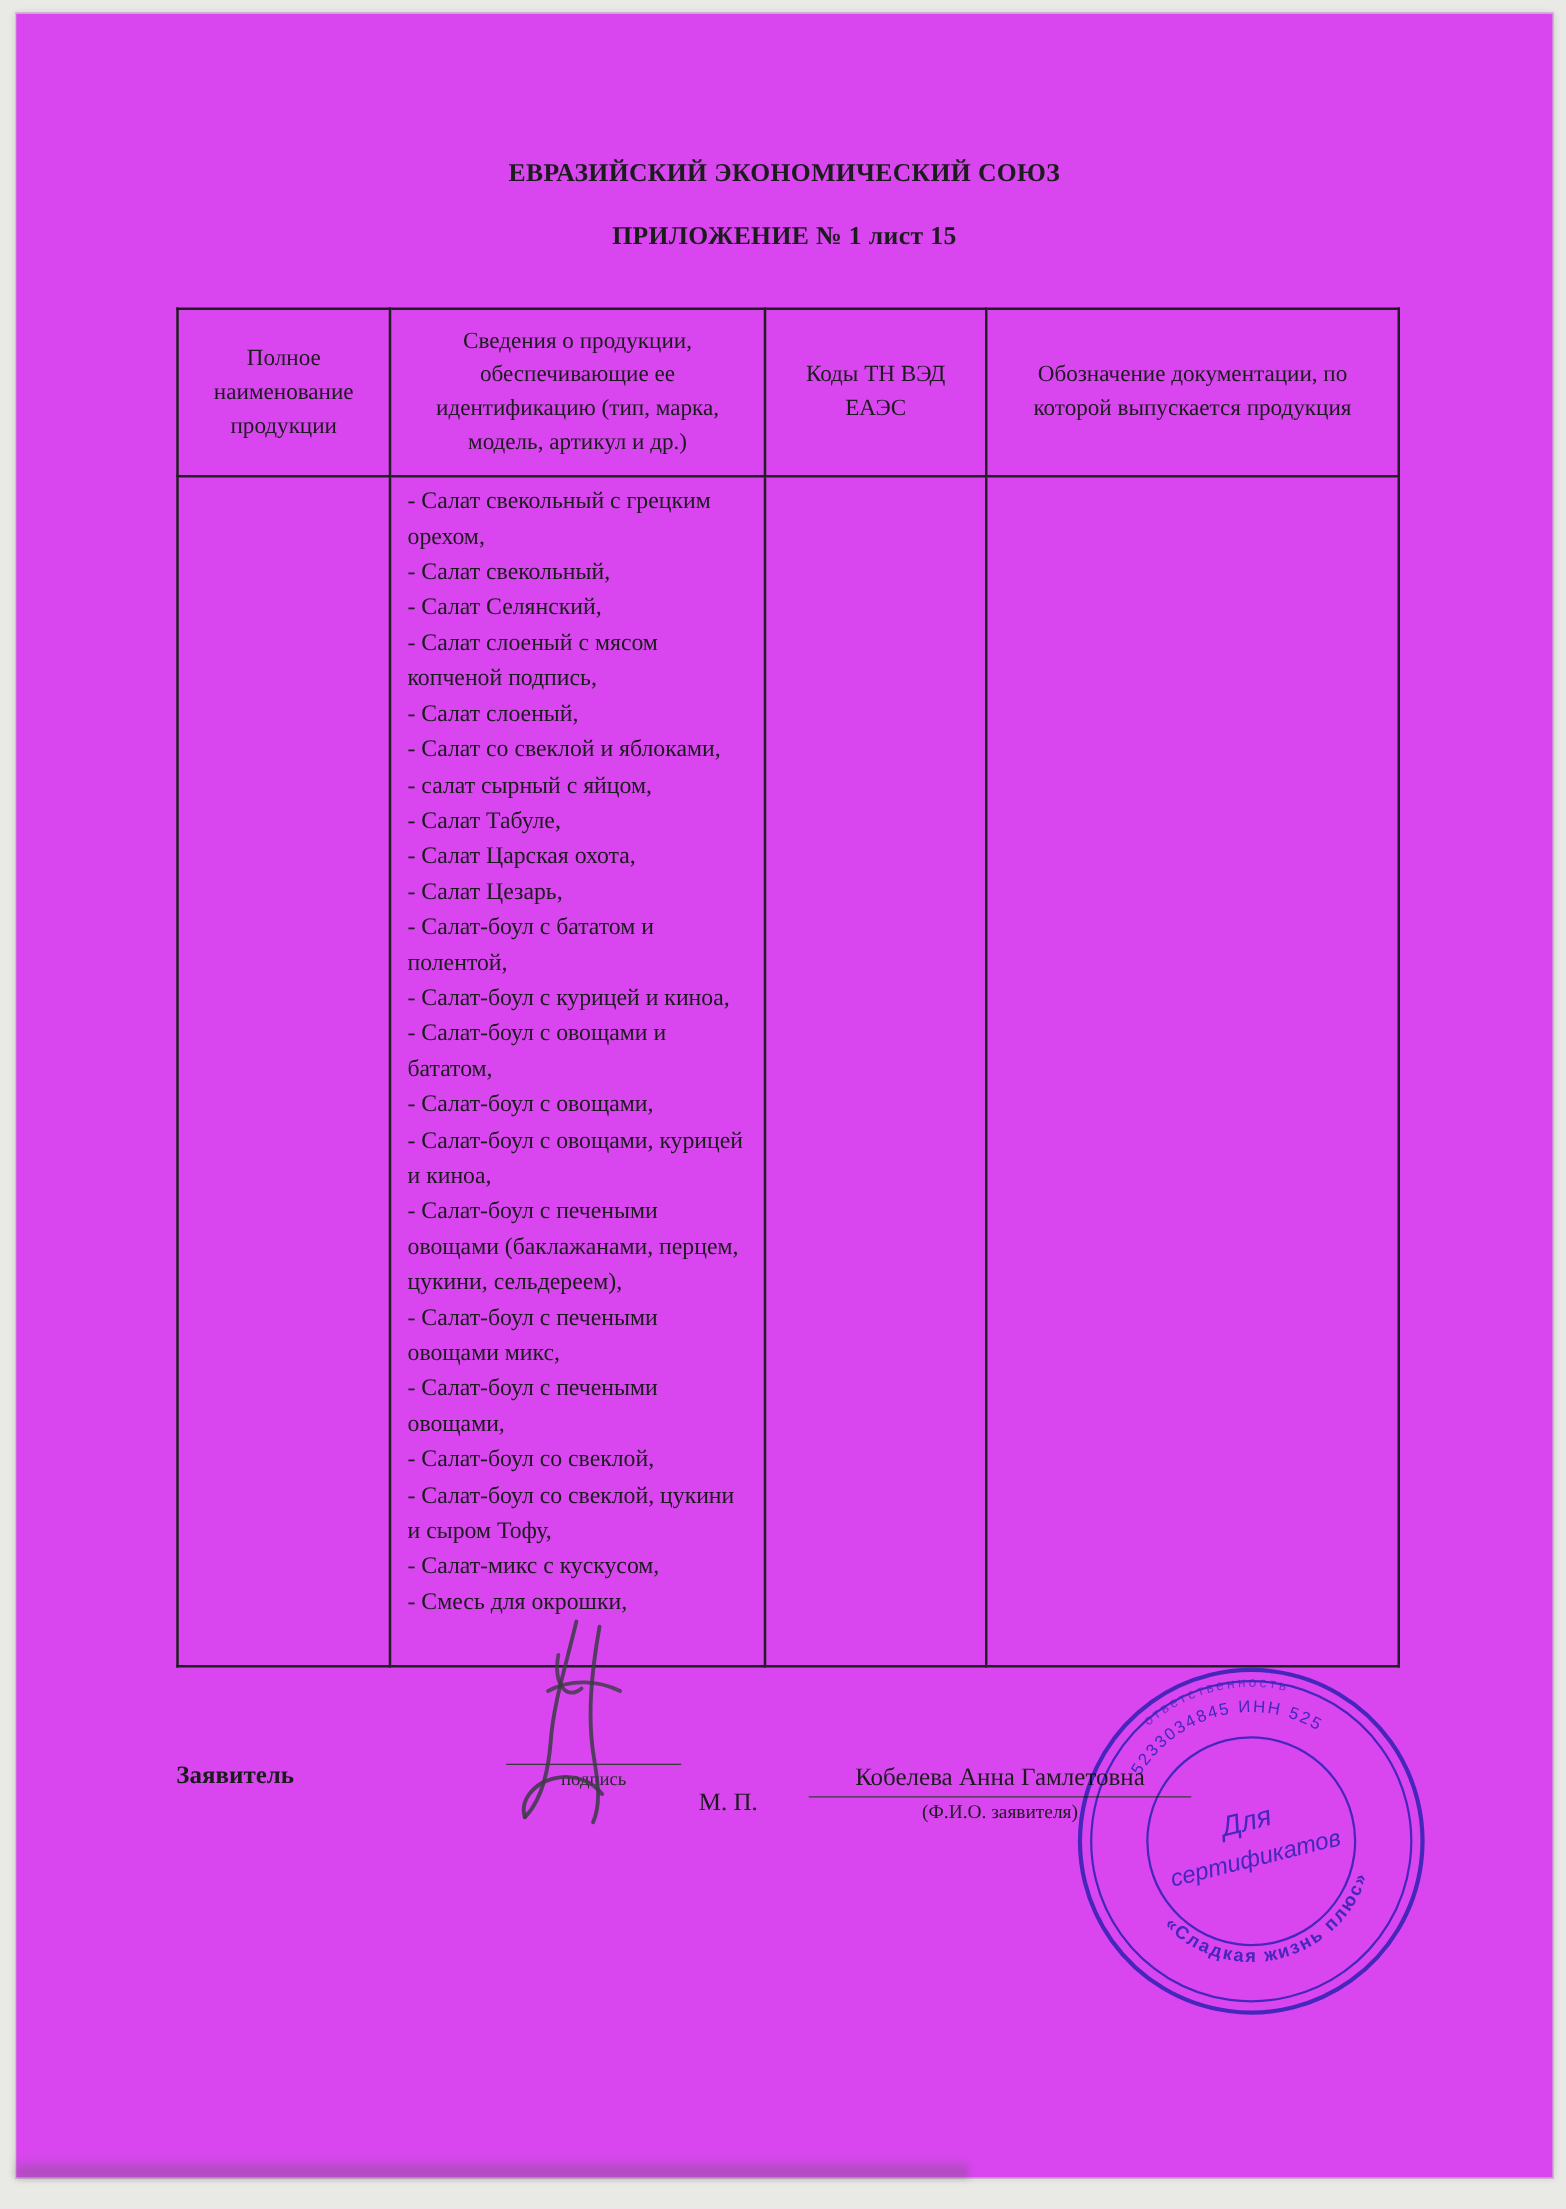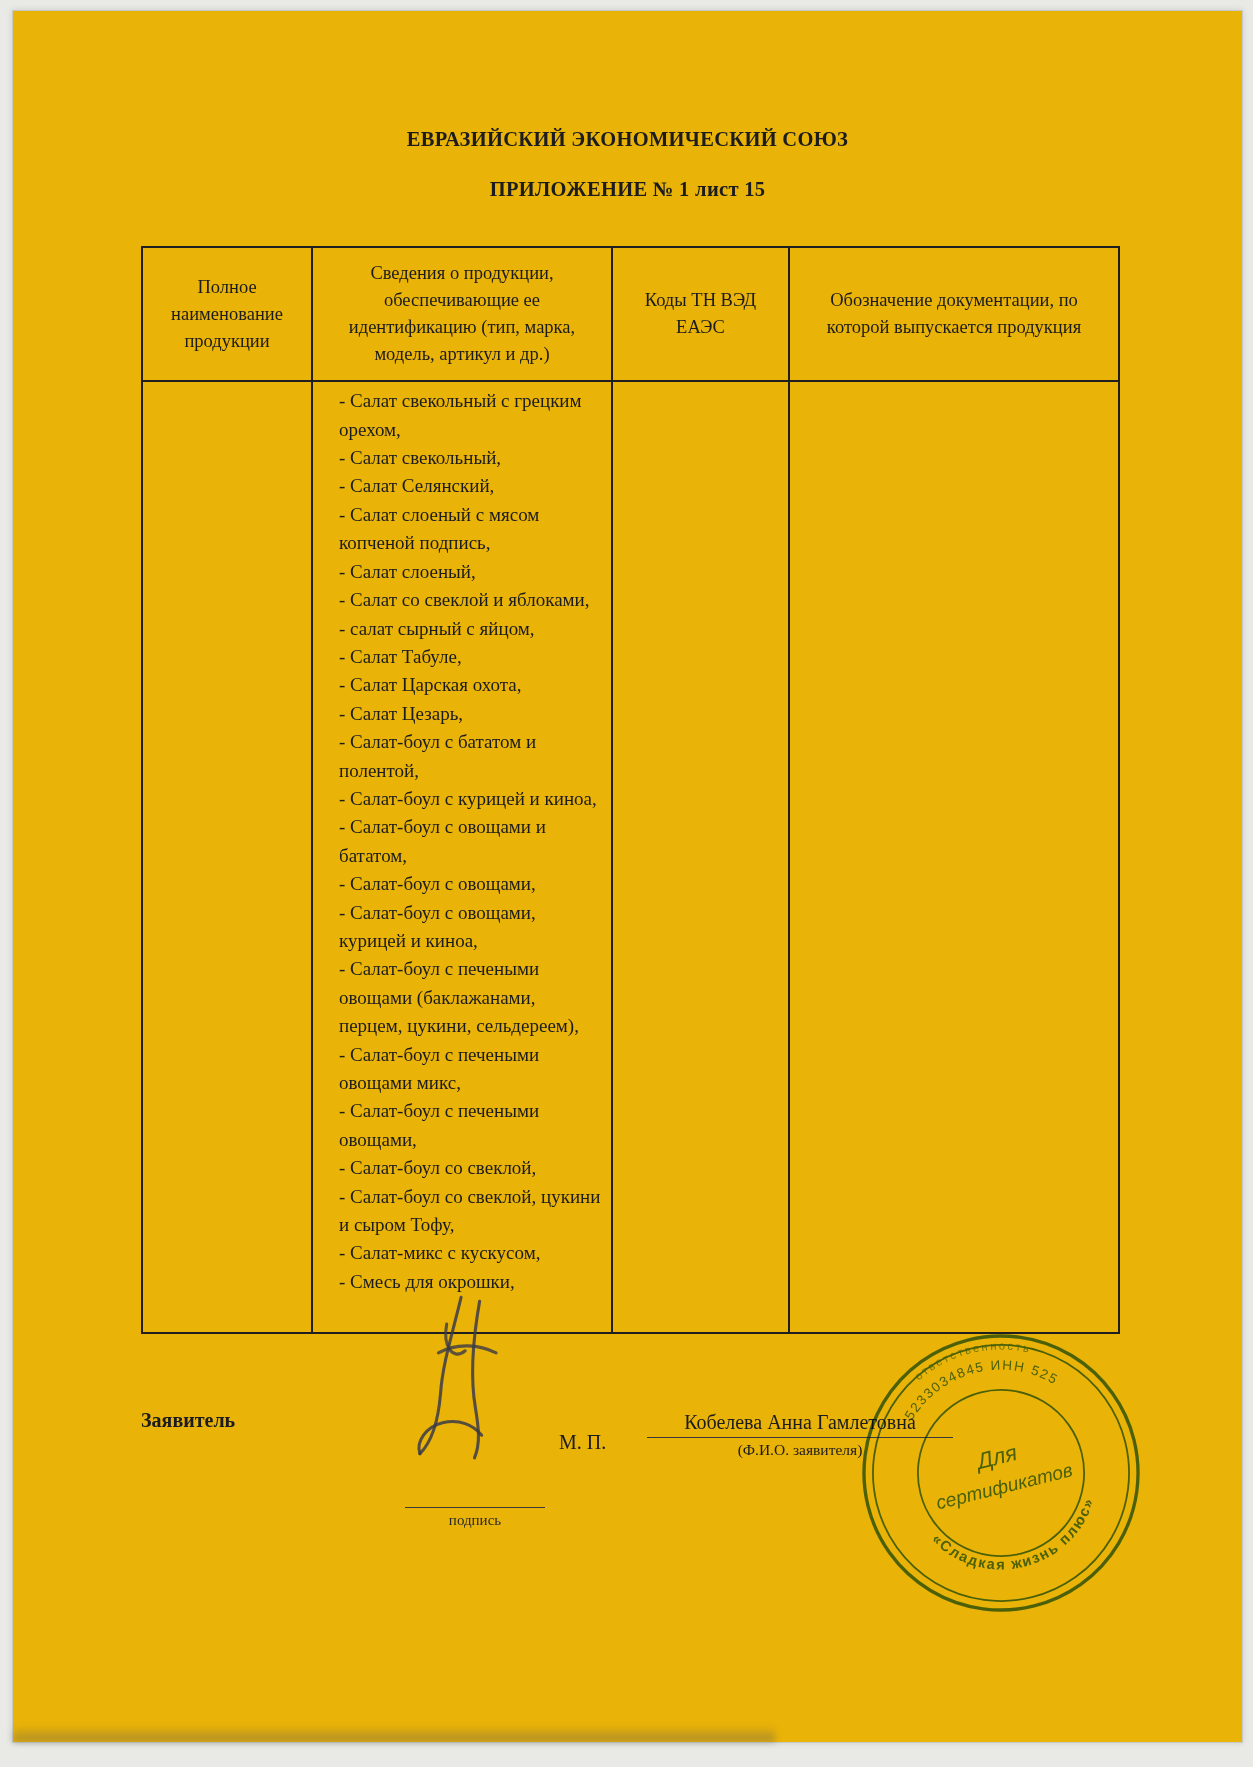--- a/index.html
+++ b/index.html
@@ -7,21 +7,21 @@
     width:1253px;height:1767px;
     background:#e9e9e6;
     font-family:"Liberation Serif","DejaVu Serif",serif;
     color:#1c1c1f;
     overflow:hidden;
     position:relative;
   }
   .page{
     position:absolute;
     left:12px;top:10px;right:10px;bottom:24px;
-    background:#eab308;
+    background:#d946ef;
     border:1px solid #c9c9c4;
     box-shadow:0 0 6px rgba(0,0,0,.12);
   }
   .scan-shadow{
     position:absolute;left:0;bottom:0;width:62%;height:16px;
     background:linear-gradient(to top,rgba(90,90,88,.45),rgba(90,90,88,0));
     filter:blur(3px);
     pointer-events:none;
   }
   
@@ -48,31 +48,31 @@
     font-size:18.5px;
     line-height:27px;
     padding:10px 12px;
     height:112px;
     vertical-align:middle;
     text-align:center;
   }
   .doc-table td{
     vertical-align:top;
     height:935px;
-    padding:5px 10px 10px 26px;
+    padding:5px 10px 10px 13px;
   }
   .cell-details p{
     margin:0;
     font-size:19px;
     line-height:28.4px;
   }
   
   .footer-item{position:absolute;}
   .applicant-label{left:128px;top:1398px;font-size:20px;font-weight:bold;}
-  .sig-area{left:392px;top:1496px;width:140px;text-align:center;}
+  .sig-area{left:392px;top:1400px;width:140px;text-align:center;}
   .sig-line{border-top:1.5px solid #3a3a3e;margin-bottom:3px;}
   .sig-caption{font-size:15px;color:#2a2a2e;}
   .signature-svg{left:360px;top:1278px;width:170px;height:175px;z-index:3;}
   .mp-label{left:546px;top:1420px;font-size:20px;}
   .name-area{left:634px;top:1400px;width:306px;text-align:center;z-index:1;}
   .name-text{font-size:20px;padding-bottom:3px;border-bottom:1.5px solid #3a3a3e;}
   .name-caption{font-size:15.5px;padding-top:3px;}
   
   .stamp{
     position:absolute;

